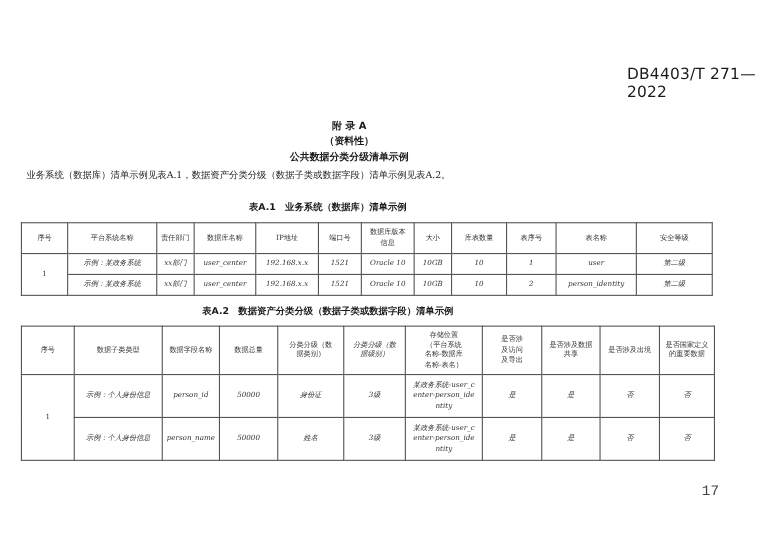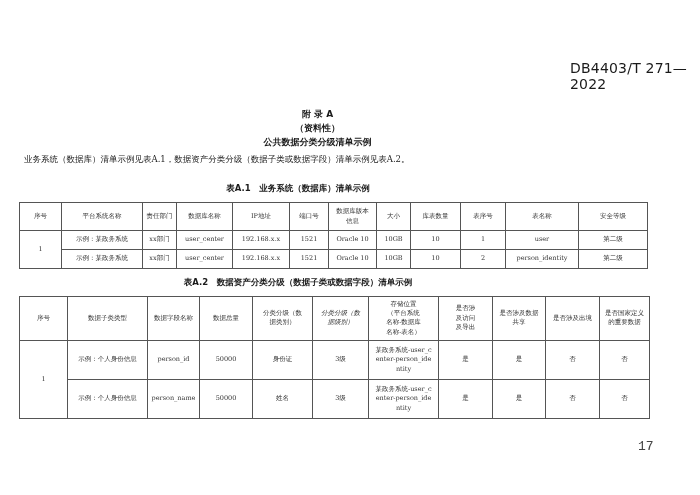--- a/index.html
+++ b/index.html
@@ -26,21 +26,21 @@
     position: absolute; border-collapse: collapse; table-layout: fixed;
     border-top: 1.6px solid #222; border-bottom: 1.6px solid #222;
     border-left: 1.2px solid #222; border-right: 1.2px solid #222;
   }
   th, td {
     border: 0.8px solid #555; text-align: center; vertical-align: middle;
     font-size: 6.5px; padding: 0 2px; line-height: 1.45; color: #333;
   }
   th { font-weight: normal; }
   thead tr { border-bottom: 1.6px solid #222; }
-  td.it { }
+  td.it { font-style: italic; }
   .page-num {
     position: absolute; top: 439px; left: 638px; font-size: 13px;
     font-family: Liberation Mono, monospace; color: #444;
   }
 </style>
 </head>
 <body>
 
 <div class="doc-id">DB4403/T 271—2022</div>
 

